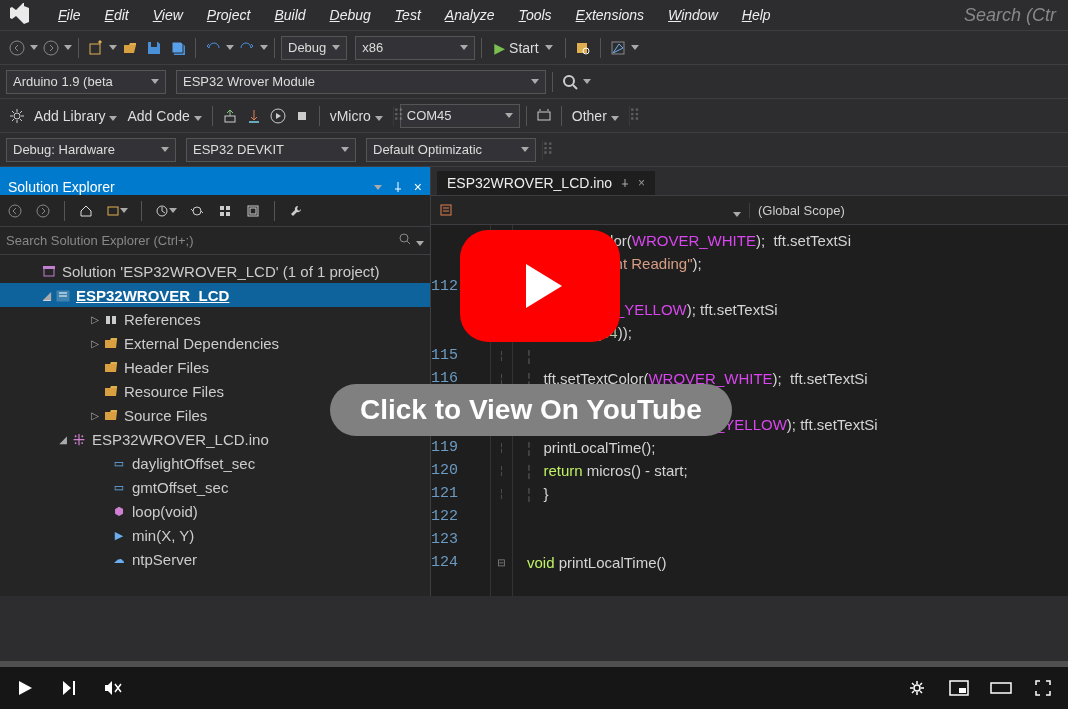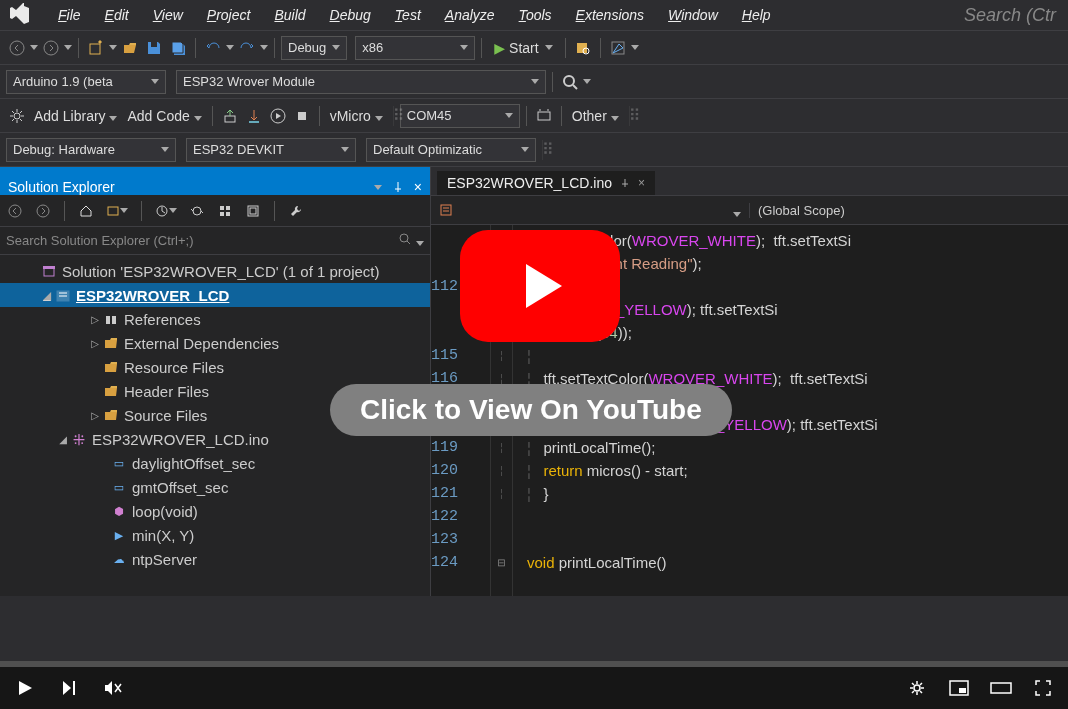--- a/index.html
+++ b/index.html
@@ -44,21 +44,21 @@
 .ed-tab .x { font-size: 12px; color: #999; }
 .scope-bar { height: 30px; display: flex; align-items: center; background: #252526; border-top: 1px solid #3e3e42; border-bottom: 1px solid #3e3e42; }
 .scope-drop { flex: 1; padding: 0 8px; font-size: 13px; color: #ccc; display: flex; align-items: flex-end; }
 .scope-right { width: 140px; border-left: 1px solid #3e3e42; padding: 0 8px; }
 .code { flex: 1; display: flex; font-family: Consolas, monospace; font-size: 15px; overflow: hidden; position: relative; }
 .gutter { width: 60px; background: #1e1e1e; color: #6b9bc3; text-align: left; padding: 4px 10px 0 0; line-height: 23px; border-right: 1px solid #333; font-family: Liberation Mono, monospace; }
 .gutter2 { width: 22px; background: #1e1e1e; border-right: 1px solid #333; line-height: 23px; text-align: center; color: #888; font-size: 10px; padding-top: 4px;}
 .codelines { flex: 1; padding: 4px 0 0 14px; line-height: 23px; white-space: pre; color: #d4d4d4; }
 .tok-str { color: #d69d85; }
 .tok-const { color: #d946ef; }
-.tok-kw { color: #eab308; }
+.tok-kw { color: #bef264; }
 .tok-num { color: #b5cea8; }
 .vguide { color: #555; }
 .yt-overlay { position: absolute; left: 460px; top: 230px; z-index: 50; }
 .yt-btn { width: 160px; height: 112px; background: #ff0000; border-radius: 28px; display: flex; align-items: center; justify-content: center; }
 .yt-play { width: 0; height: 0; border-left: 36px solid #fff; border-top: 22px solid transparent; border-bottom: 22px solid transparent; margin-left: 8px; }
 .yt-cta { position: absolute; left: 330px; top: 376px; background: #808080; color: #fff; font-size: 28px; font-weight: 600; padding: 10px 30px; border-radius: 30px; z-index: 50; margin-top: 8px; }
 .player { position: absolute; left: 0; bottom: 0; width: 1068px; height: 48px; background: rgba(20,20,20,0.9); }
 .progress { height: 6px; background: rgba(255,255,255,0.25); width: 100%; }
 .controls { display: flex; align-items: center; height: 42px; padding: 0 14px; gap: 22px; color: #fff; }
 .controls .right { margin-left: auto; display: flex; gap: 20px; }
@@ -378,31 +378,31 @@
             <span class="lbl">External Dependencies</span>
           </div>
           <div class="tree-row ind3">
             <span class="exp"></span>
             <span class="icon">
               <svg width="14" height="14">
                 <path d="M1 4h5l1-2h6v2H1z" fill="#e0b050"></path>
                 <path d="M1 4h12l-1 8H1z" fill="#d8a040"></path>
               </svg>
             </span>
-            <span class="lbl">Resource Files</span>
+            <span class="lbl">Header Files</span>
           </div>
           <div class="tree-row ind3">
             <span class="exp"></span>
             <span class="icon">
               <svg width="14" height="14">
                 <path d="M1 4h5l1-2h6v2H1z" fill="#e0b050"></path>
                 <path d="M1 4h12l-1 8H1z" fill="#d8a040"></path>
               </svg>
             </span>
-            <span class="lbl">Header Files</span>
+            <span class="lbl">Resource Files</span>
           </div>
           <div class="tree-row ind3">
             <span class="exp">▷</span>
             <span class="icon">
               <svg width="14" height="14">
                 <path d="M1 4h5l1-2h6v2H1z" fill="#e0b050"></path>
                 <path d="M1 4h12l-1 8H1z" fill="#d8a040"></path>
               </svg>
             </span>
             <span class="lbl">Source Files</span>

